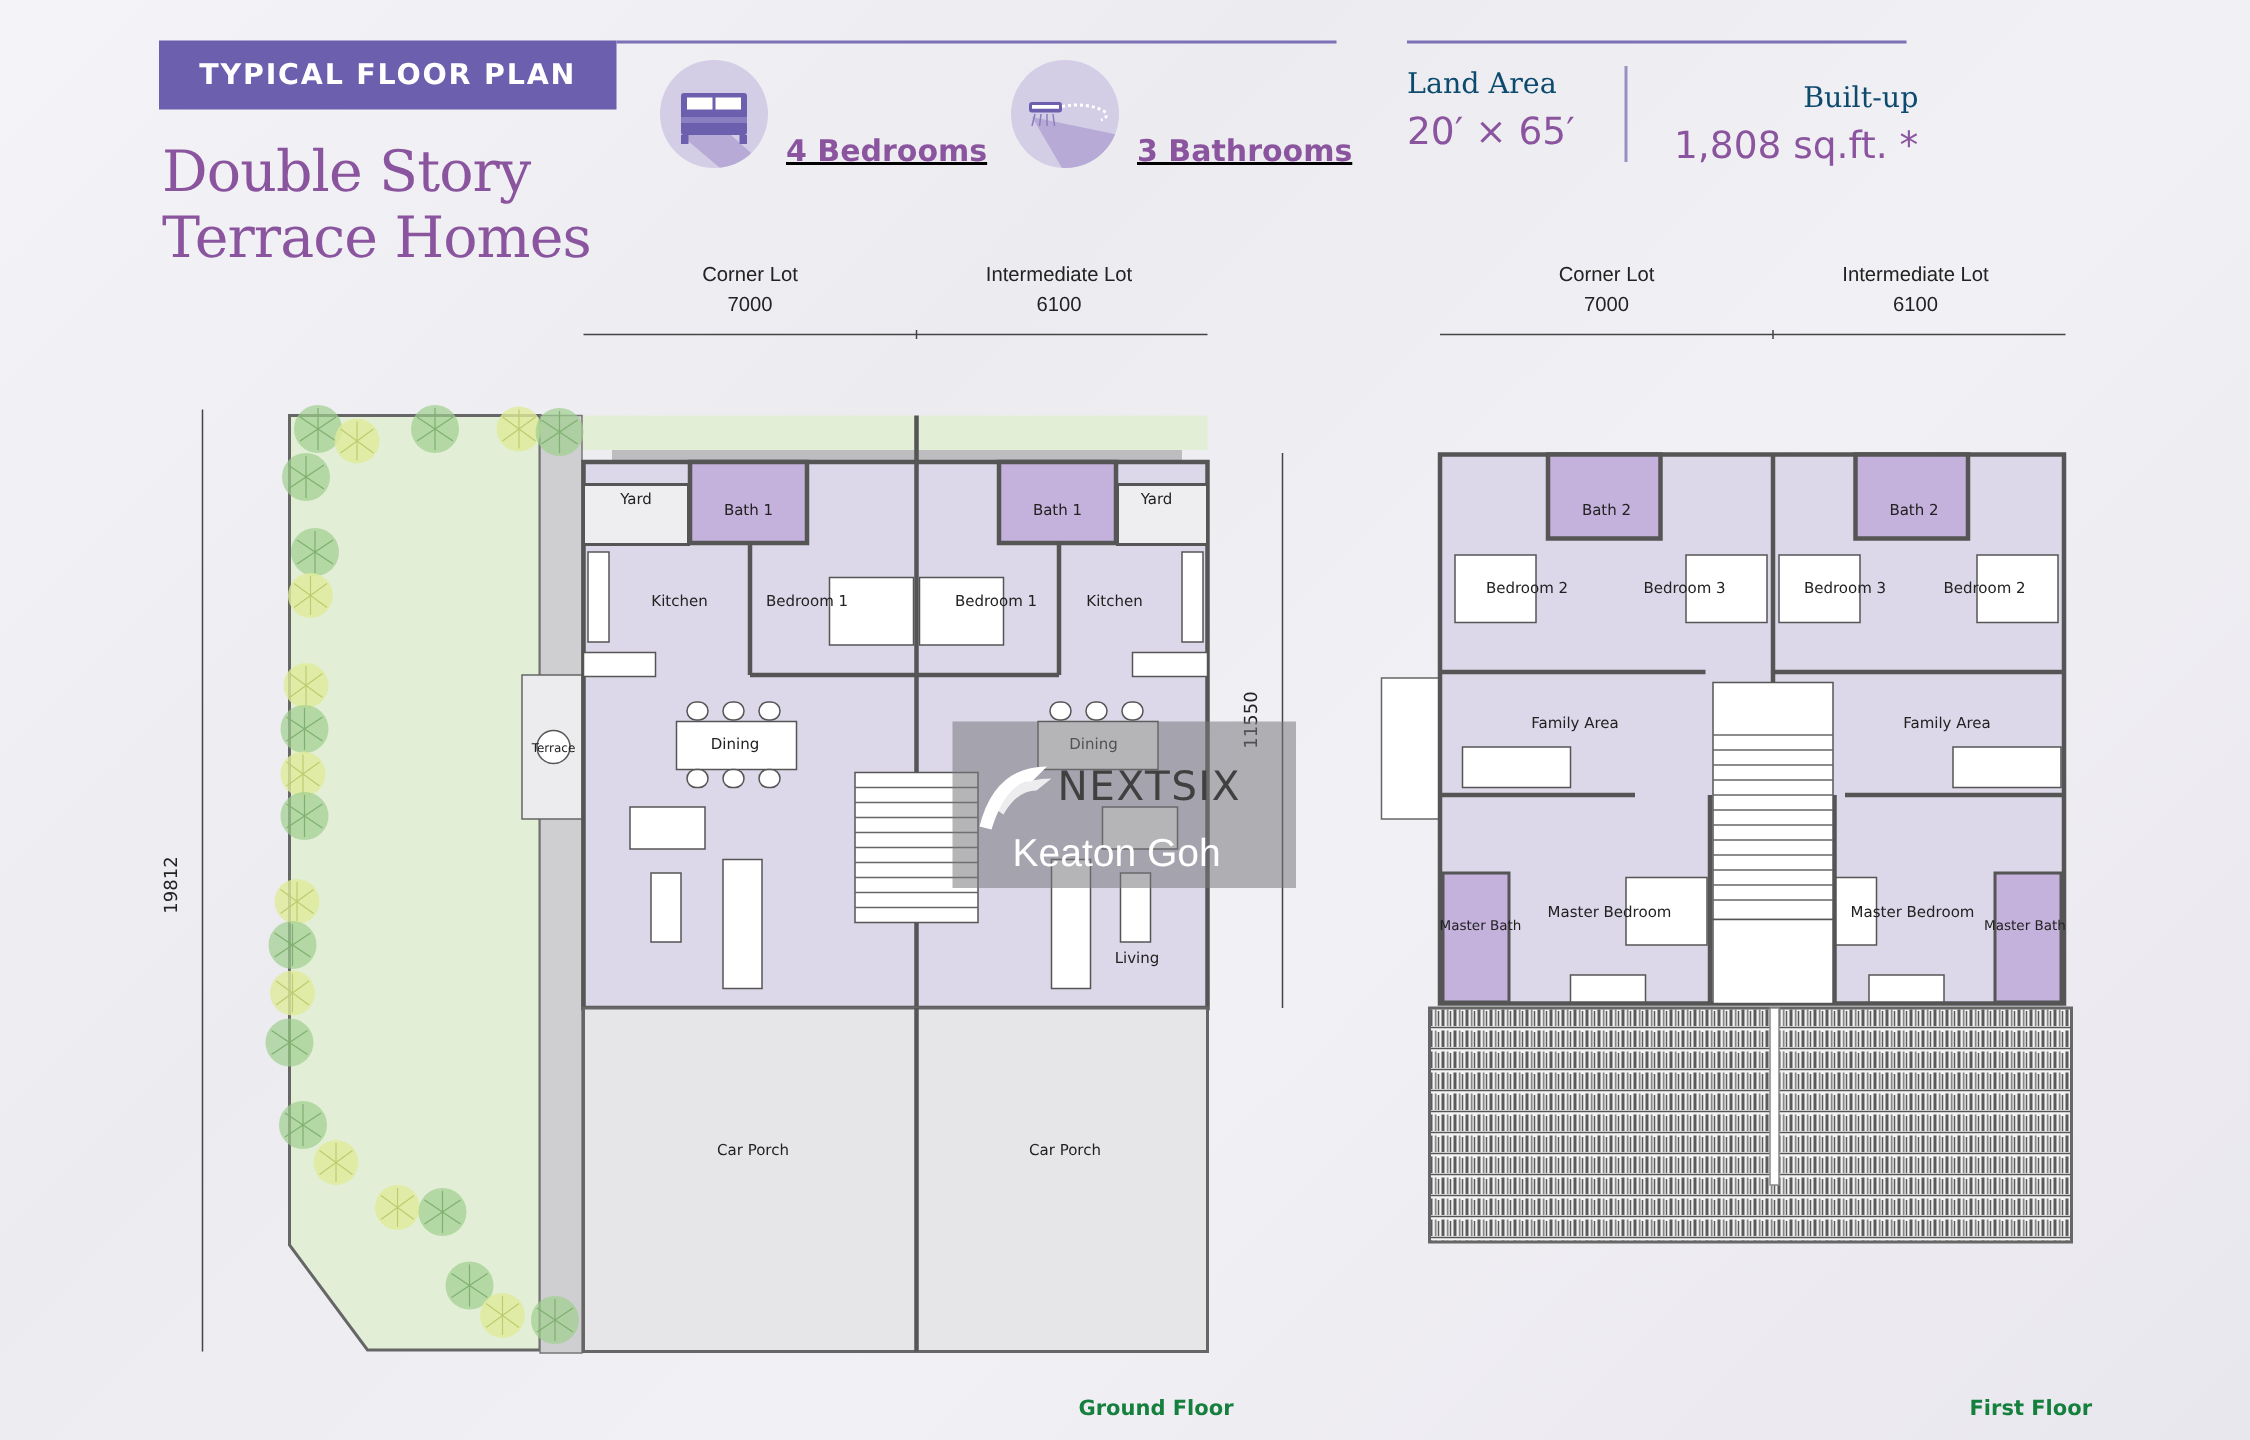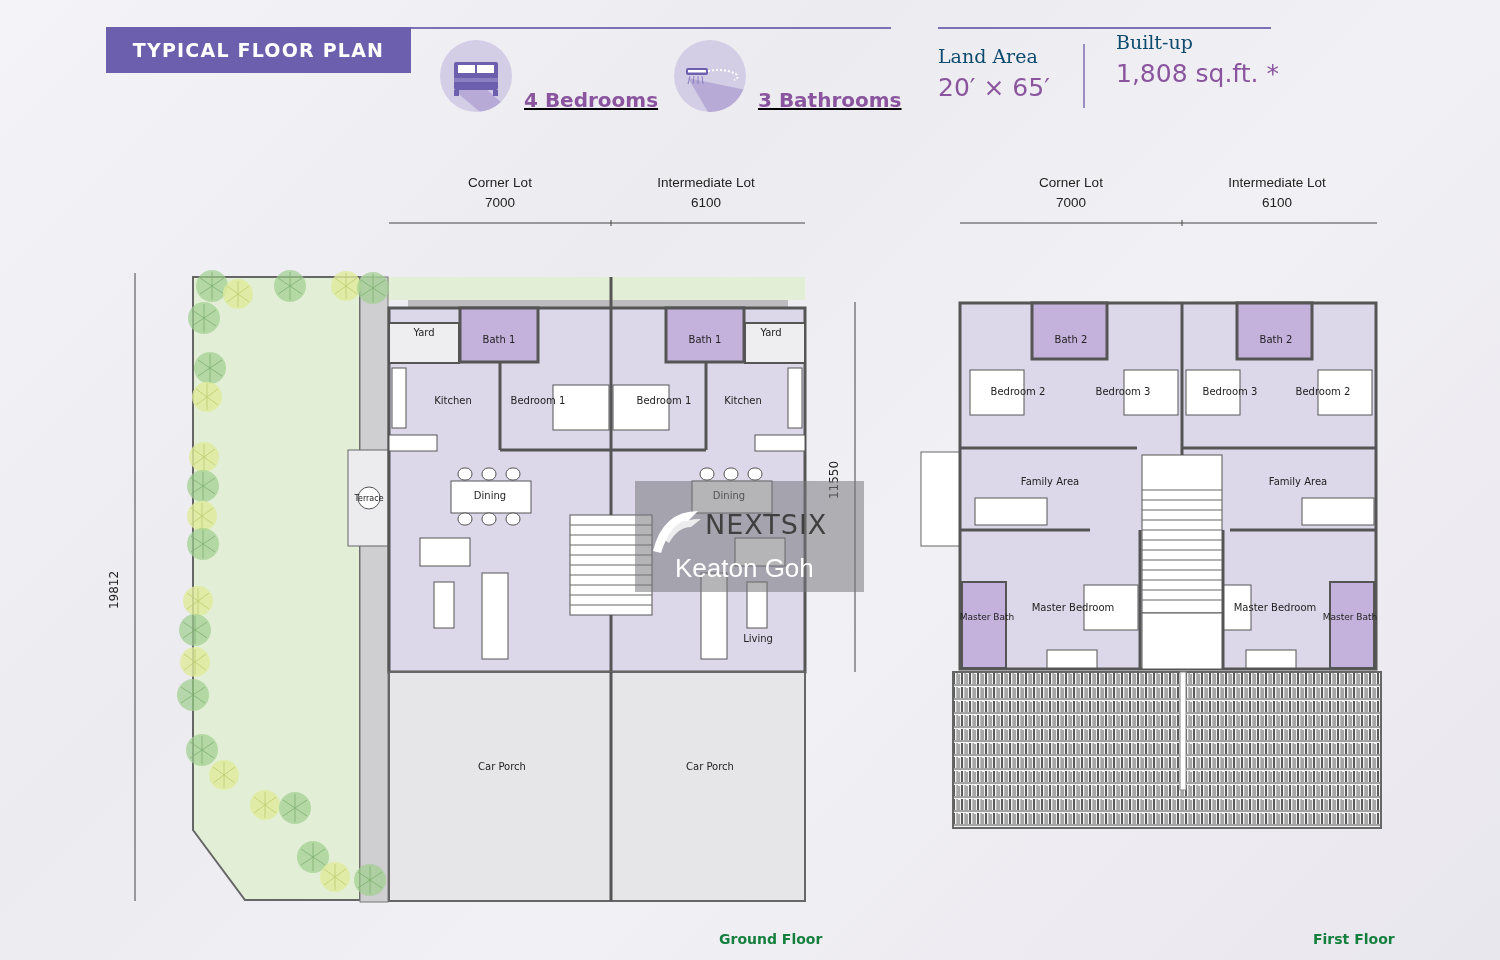--- a/index.html
+++ b/index.html
@@ -40,20 +40,22 @@
   .wm .brand { position: absolute; left: 70px; top: 28px; color: #404040; font-family: "DejaVu Sans", sans-serif;
     font-size: 27px; letter-spacing: 1px; }
   .wm .agent { position: absolute; left: 40px; top: 72px; color: #fff; font-size: 26px; }
   .rl { font-family: "DejaVu Sans", sans-serif; font-size: 10px; fill: #222; }
 </style>
 </head>
 <body>
 
 <div class="badge">TYPICAL FLOOR PLAN</div>
 <div class="title">
+  <div>Double Story</div>
+  <div>Terrace Homes</div>
 </div>
 
 <div class="topline" style="left:411px; top:27px; width:480px;"></div>
 <div class="topline" style="left:938px; top:27px; width:333px;"></div>
 
 <div class="feature" style="left:440px; top:40px;">
   <div class="circle">
     <svg width="72" height="72" viewBox="0 0 72 72">
       <polygon points="36,40 72,72 72,72 40,72 14,50" fill="#b7aad6"></polygon>
       <rect x="14" y="22" width="44" height="28" rx="2" fill="#6c5fae"></rect>
@@ -81,21 +83,21 @@
     </svg>
   </div>
   <span class="label">3 Bathrooms</span>
 </div>
 
 <div class="stat" style="left:938px; top:45px;">
   <div class="k">Land Area</div>
   <div class="v">20′ × 65′</div>
 </div>
 <div class="divider"></div>
-<div class="stat" style="left:1116px; top:31px;">
+<div class="stat" style="left:1116px; top:54px;text-align:right;">
   <div class="k">Built-up</div>
   <div class="v">1,808 sq.ft. *</div>
 </div>
 
 <div class="dimlabel" style="left:420px; top:173px;">
   <div>Corner Lot</div>
   <div>7000</div>
 </div>
 <div class="dimlabel" style="left:626px; top:173px;">
   <div>Intermediate Lot</div>

